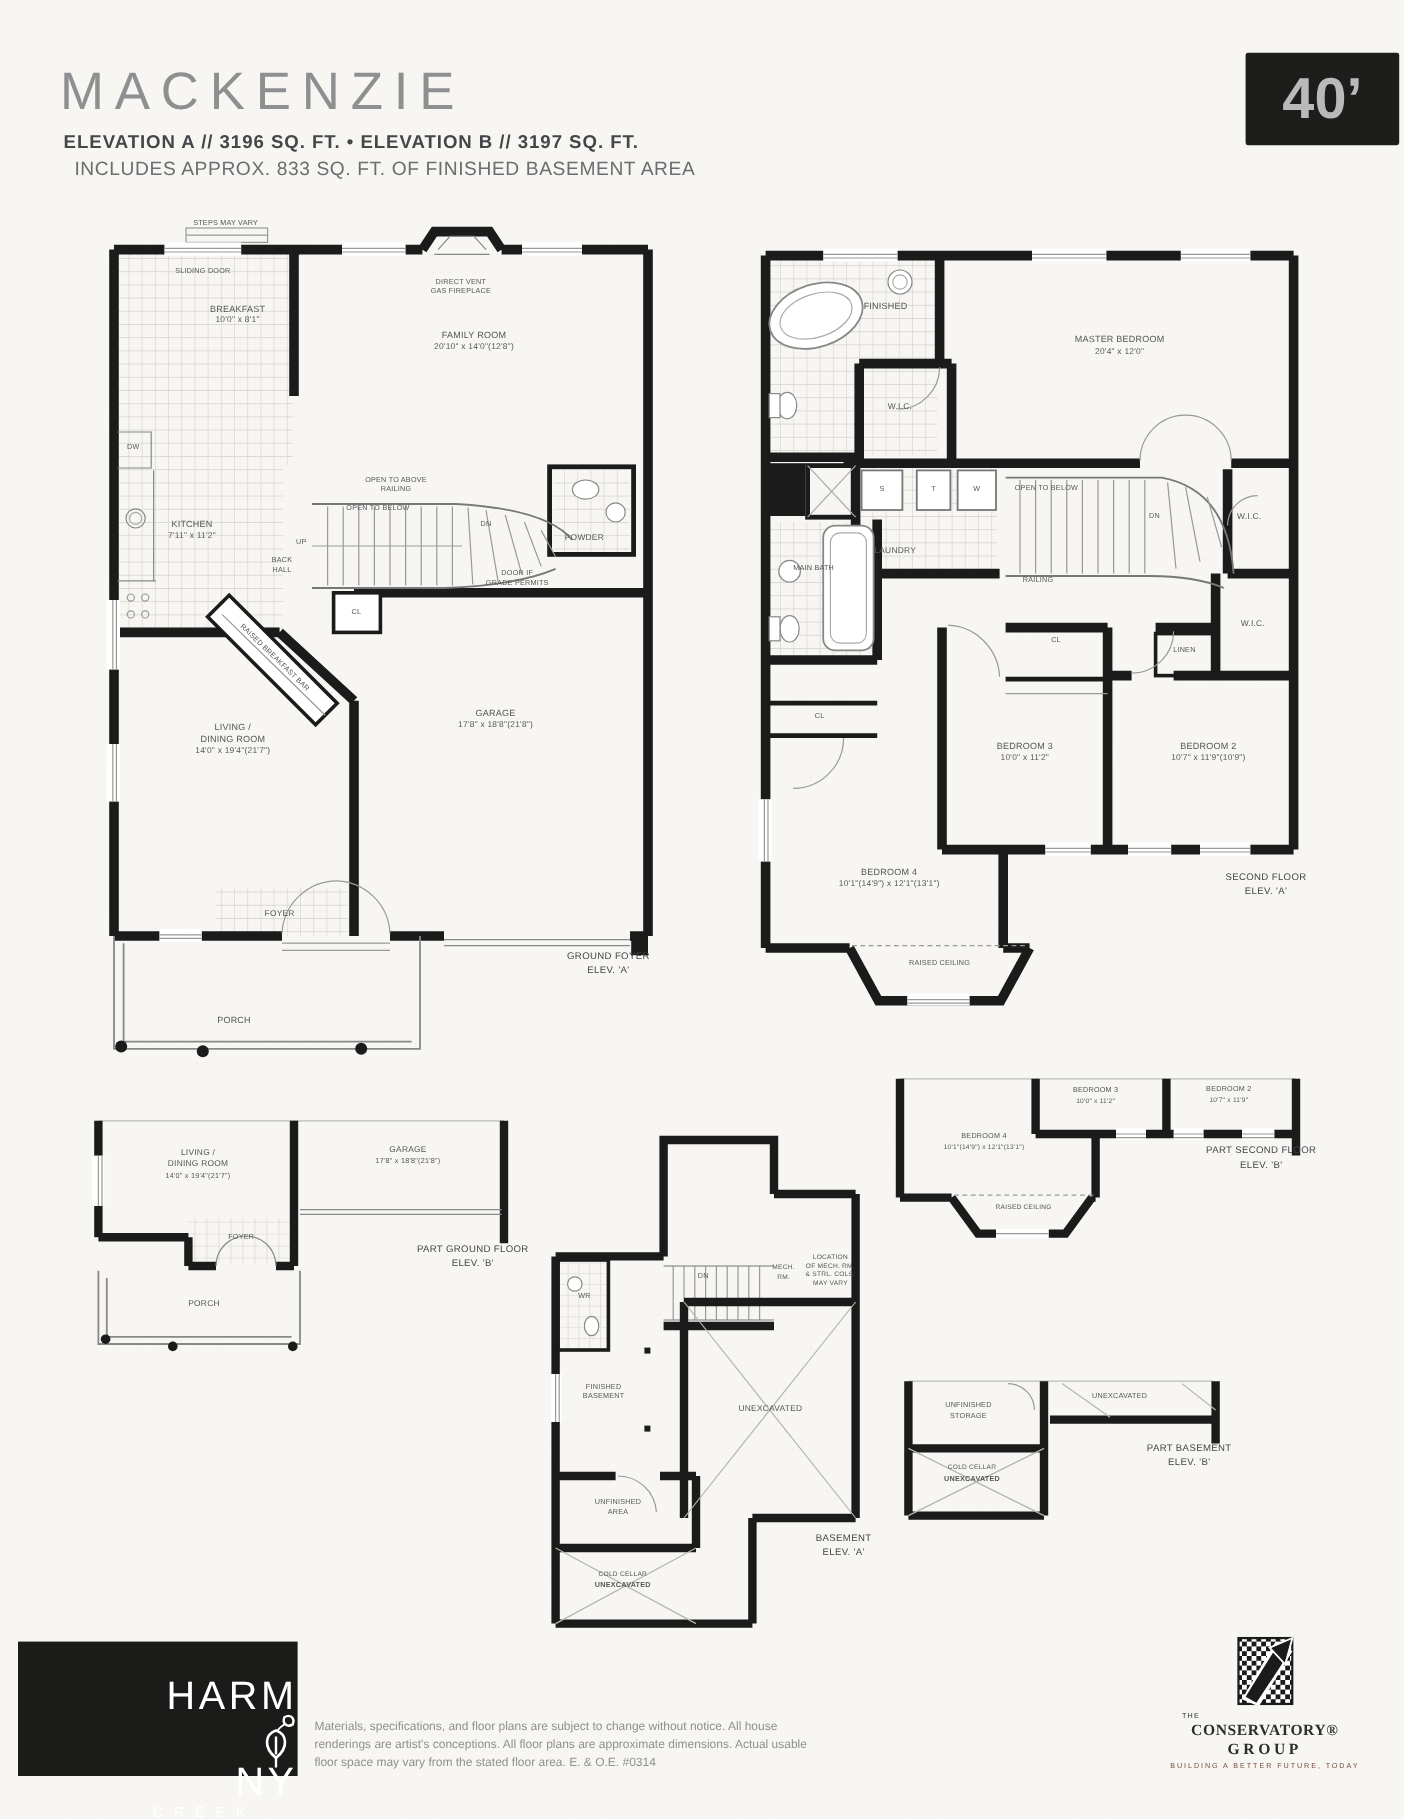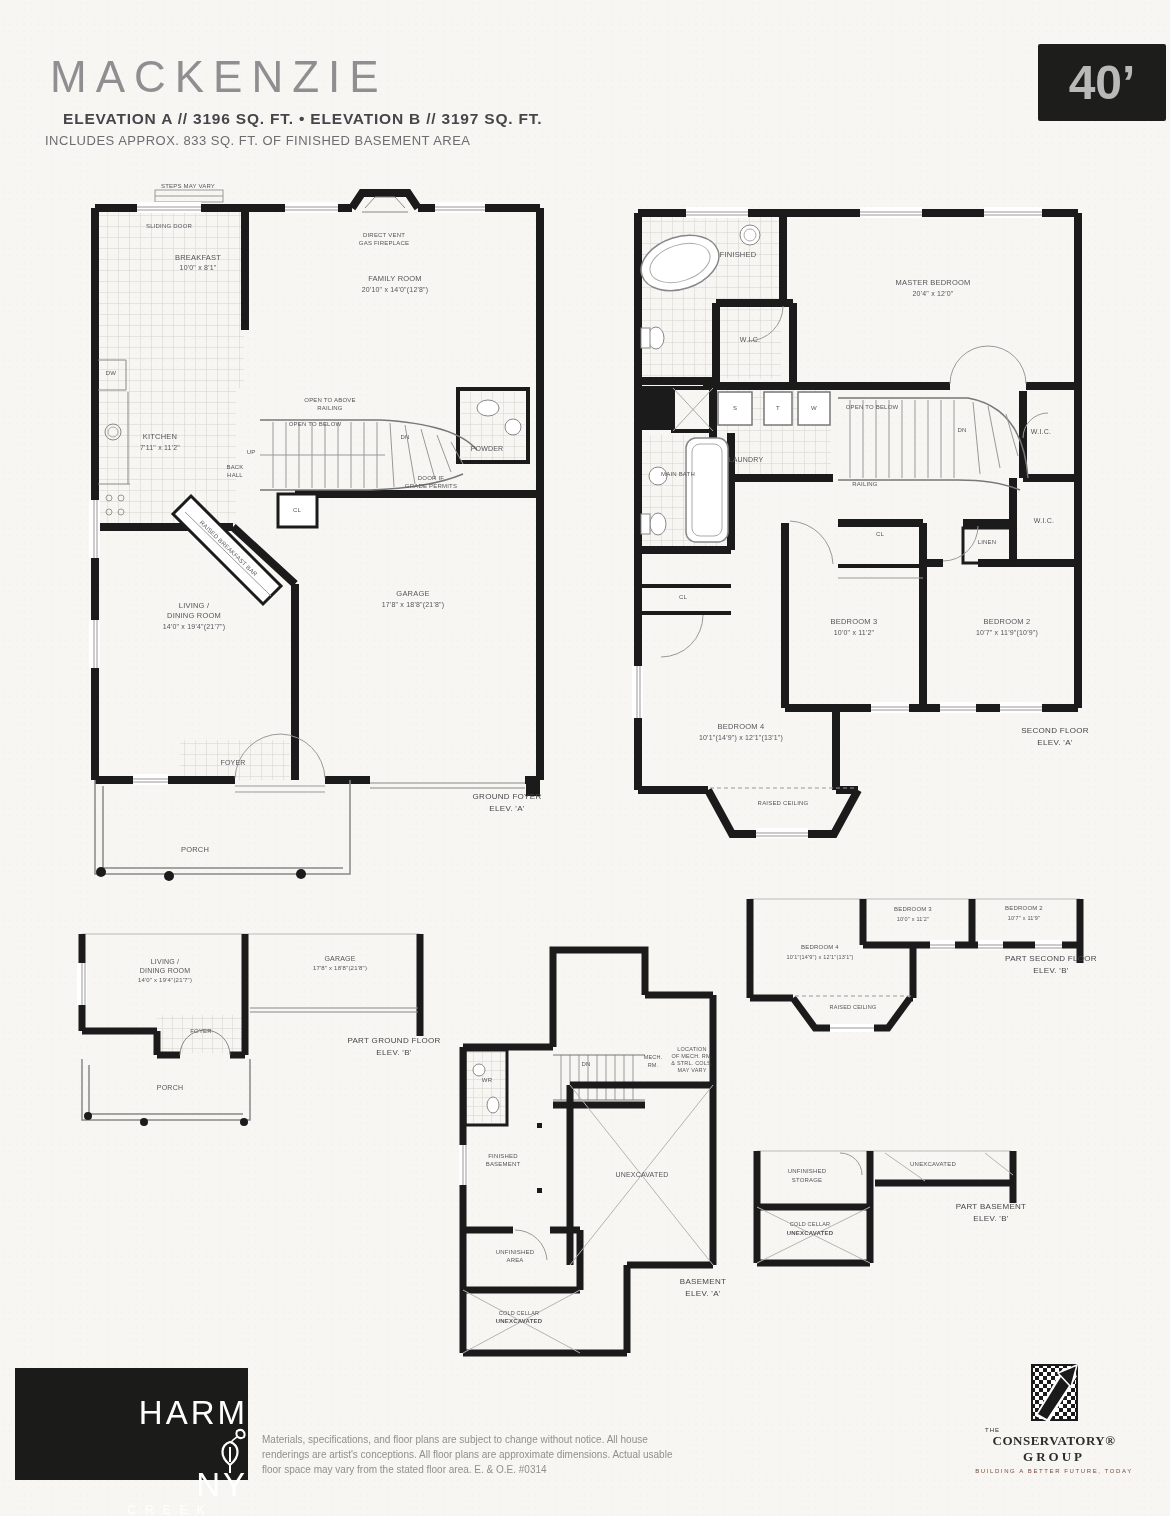--- a/index.html
+++ b/index.html
@@ -1,20 +1,20 @@
 <!DOCTYPE html>
 <html><head>
 <meta charset="utf-8">
 <style>
   html,body{margin:0;padding:0;background:#e8e7e3;}
   .page{position:relative;width:1170px;height:1516px;background:#f7f6f2;font-family:"Liberation Sans",sans-serif;overflow:hidden;
         background-image:radial-gradient(rgba(0,0,0,0.015) 1px,transparent 1px);background-size:7px 7px;padding-left:16px;}
   .title{position:absolute;left:50px;top:52px;font-size:44px;font-weight:300;color:#8f8f92;letter-spacing:9px;}
-  .elev{position:absolute;left:63px;top:110px;font-size:15.5px;font-weight:bold;color:#46464a;letter-spacing:.8px;}
-  .note{position:absolute;left:45px;top:133px;font-size:13px;color:#6d6d71;letter-spacing:.5px;}
+  .elev{position:absolute;left:53px;top:110px;font-size:15.5px;font-weight:bold;color:#46464a;letter-spacing:.8px;}
+  .note{position:absolute;left:62px;top:133px;font-size:16px;color:#6d6d71;letter-spacing:.5px;}
   .badge{position:absolute;left:1038px;top:44px;width:128px;height:77px;background:#1d1d1b;color:#b9b9b9;
          display:flex;align-items:center;justify-content:center;font-size:48px;font-weight:bold;border-radius:2px;}
   .plan{position:absolute;}
   .plan svg{position:absolute;left:0;top:0;}
   .lbl{position:absolute;transform:translate(-50%,-50%);font-size:7.5px;line-height:1.25;color:#55555a;text-align:center;letter-spacing:.2px;white-space:nowrap;background:transparent;}
   .t6{font-size:6px;} .t55{font-size:5.5px;} .t7{font-size:7px;}
   .cap{font-size:8px;color:#46464a;letter-spacing:.3px;text-align:right;}
   .bold{font-weight:bold;}
   .diag{transform:translate(-50%,-50%) rotate(44deg);}
   

